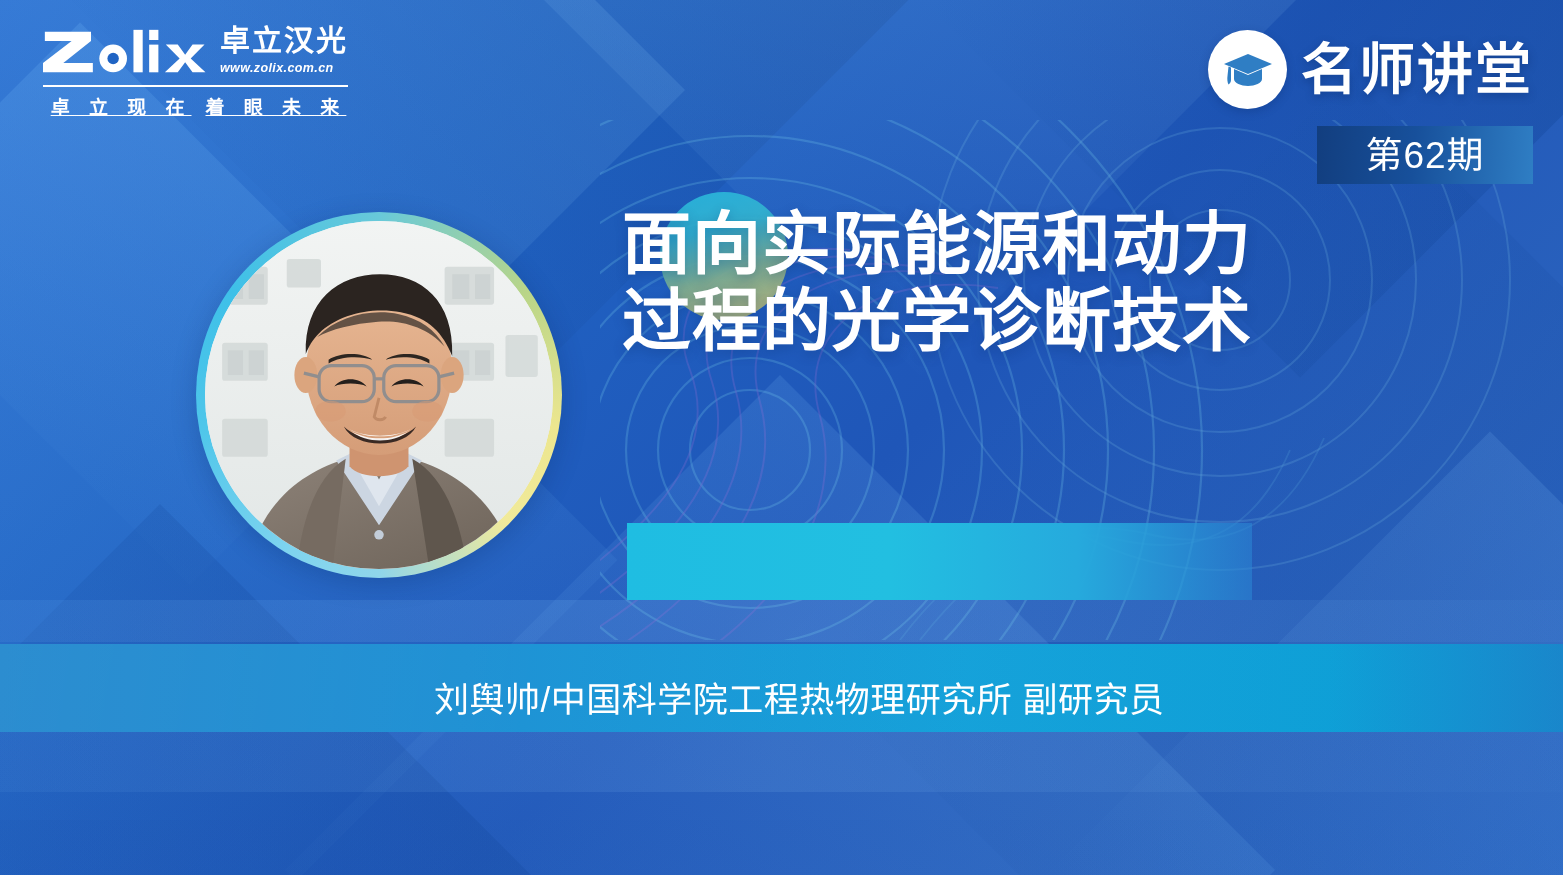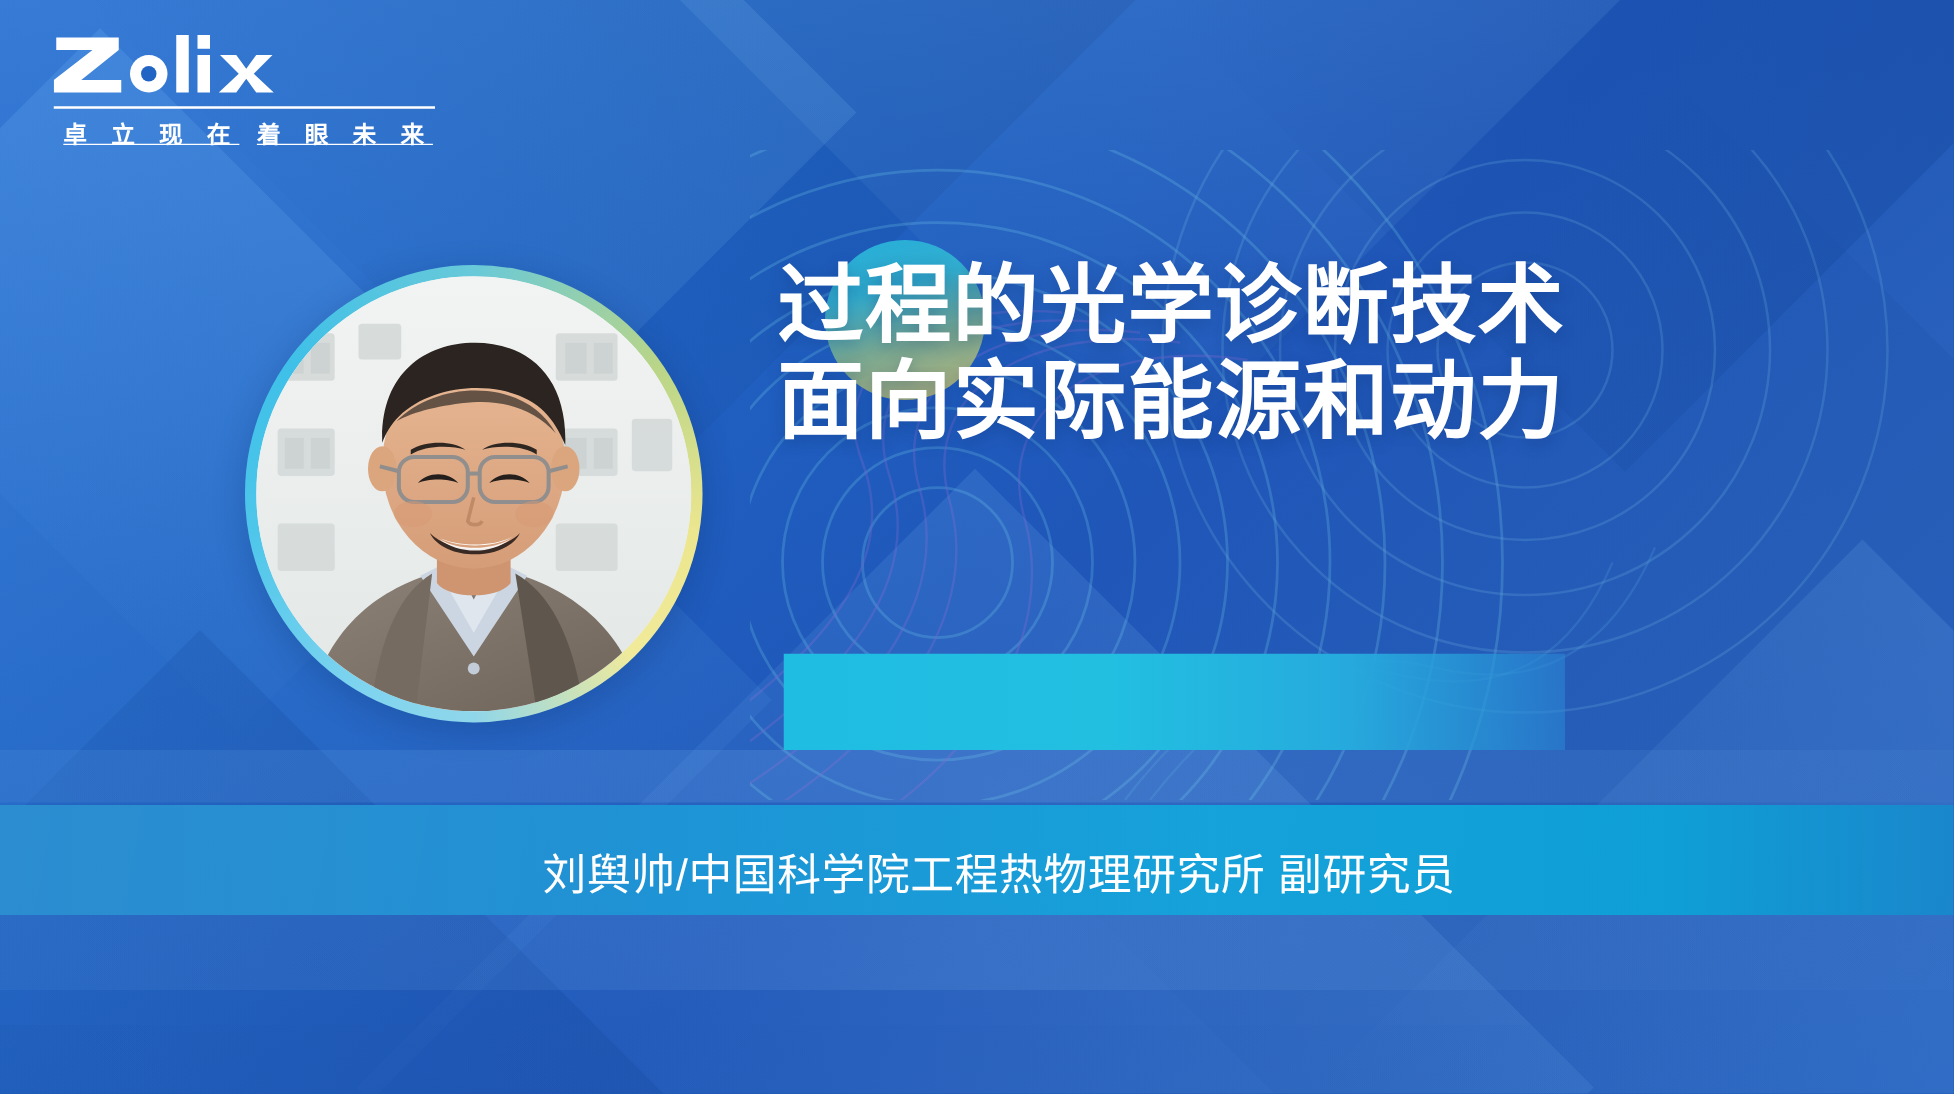--- a/index.html
+++ b/index.html
@@ -238,25 +238,44 @@
       <svg class="logo-mark" viewBox="0 0 182 52" xmlns="http://www.w3.org/2000/svg" aria-label="Zolix">
         <path fill="#ffffff" d="M2 4 H52 V14 L22 38 H54 V48 H0 V38 L31 14 H2 Z"></path>
         <path fill="#ffffff" d="M14 4 L30 4 L6 32 L0 32 Z" opacity="0.0"></path>
         <circle cx="76" cy="33" r="15" fill="#ffffff"></circle>
         <circle cx="76" cy="33" r="6.2" fill="#2064c4"></circle>
         <rect x="98" y="2" width="10" height="46" fill="#ffffff"></rect>
         <rect x="115" y="18" width="10" height="30" fill="#ffffff"></rect>
         <rect x="115" y="2" width="10" height="11" fill="#ffffff"></rect>
         <path fill="#ffffff" d="M133 18 H146 L154 29 L162 18 H175 L160 33 L176 48 H162 L154 37 L146 48 H132 L148 33 Z"></path>
       </svg>
+      <div class="logo-cn-wrap">
+        <div class="logo-cn">卓立汉光</div>
+        <div class="logo-url">www.zolix.com.cn</div>
+      </div>
     </div>
     <div class="logo-rule"></div>
     <div class="logo-tagline"><span>卓 立 现 在</span><span class="tag-gap"></span><span>着 眼 未 来</span></div>
   </div>
 
+  <div class="brand-block">
+    <div class="brand-row">
+      <div class="cap-circle">
+        <svg width="58" height="58" viewBox="0 0 58 58" xmlns="http://www.w3.org/2000/svg">
+          <path fill="#2f7ec4" d="M29 13 L53 23 L29 33 L5 23 Z"></path>
+          <path fill="#2f7ec4" d="M15 28 L15 38 C15 42 22 45 29 45 C36 45 43 42 43 38 L43 28 L29 34 Z"></path>
+          <path fill="#2f7ec4" d="M9.5 25.5 L12 26.6 L12 39 C12 41 10.8 42.6 9.5 43.4 C8.4 41.6 8 38 8.6 34 Z"></path>
+        </svg>
+      </div>
+      <div class="brand-title">名师讲堂</div>
+    </div>
+    <div class="issue-badge">
+      <span class="issue-text">第62期</span>
+    </div>
+  </div>
 
   <div class="portrait-wrap">
     <div class="portrait">
       <svg viewBox="0 0 366 366" xmlns="http://www.w3.org/2000/svg" aria-label="speaker photo">
         <defs>
           <linearGradient id="wallg" x1="0" y1="0" x2="0" y2="1">
             <stop offset="0%" stop-color="#f2f4f3"></stop>
             <stop offset="100%" stop-color="#e2e7e6"></stop>
           </linearGradient>
           <linearGradient id="skin" x1="0" y1="0" x2="0" y2="1">
@@ -331,22 +350,22 @@
 
         <path fill="#766b61" d="M148 250 L134 366 L96 366 C104 300 122 266 148 250 Z"></path>
         <path fill="#5f564d" d="M218 250 L236 366 L276 366 C266 300 246 266 218 250 Z"></path>
 
         <circle cx="183" cy="330" r="5" fill="#c3cdd9"></circle>
       </svg>
     </div>
   </div>
 
   <div class="title-block">
+    <div class="title-line">面向实际能源和动力</div>
     <div class="title-line">过程的光学诊断技术</div>
-    <div class="title-line">面向实际能源和动力</div>
   </div>
 
   <div class="date-bar"></div>
 
   <div class="speaker-band"></div>
   <div class="speaker-text">刘舆帅/中国科学院工程热物理研究所 副研究员</div>
 
 </div>
 
 </body></html>

